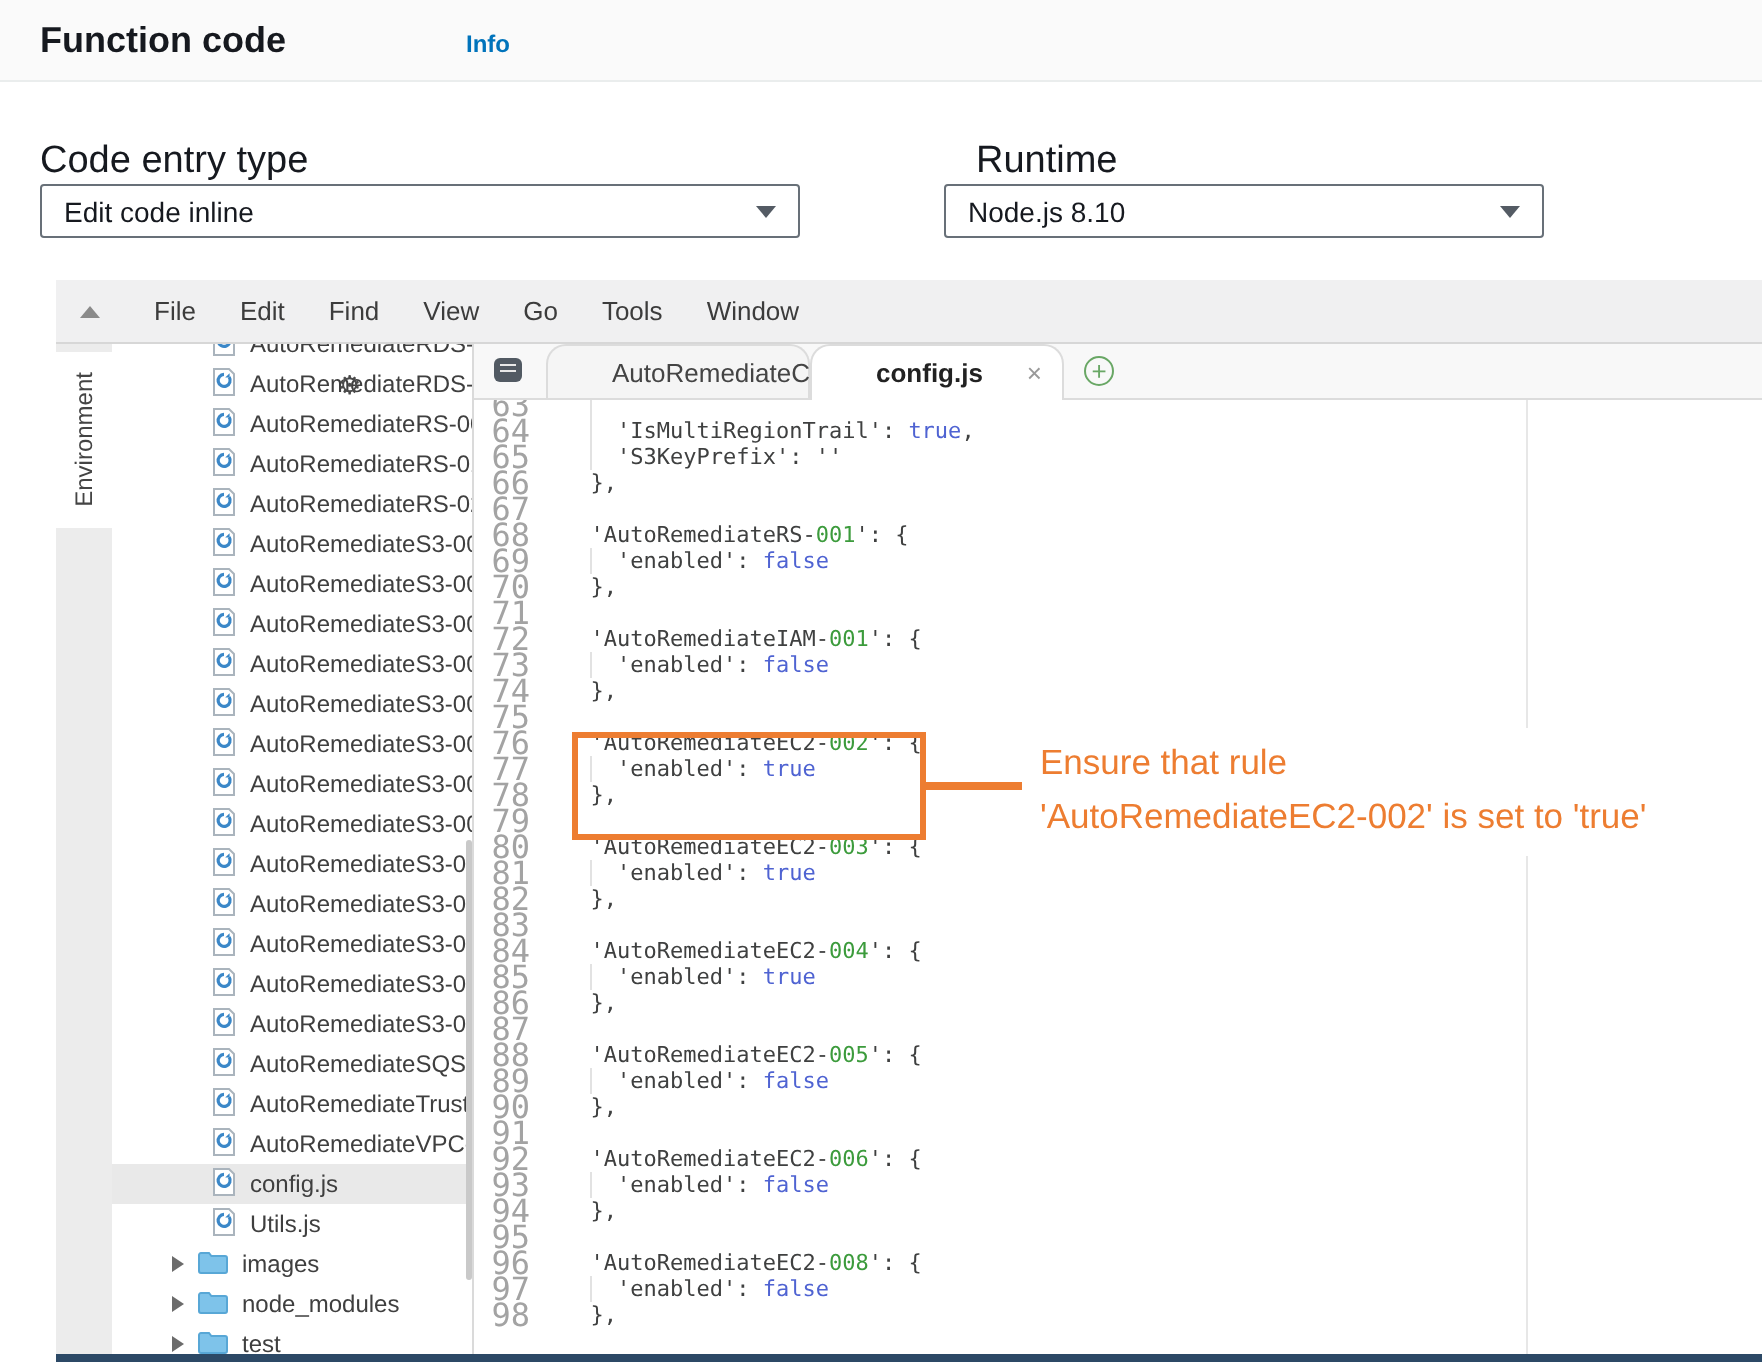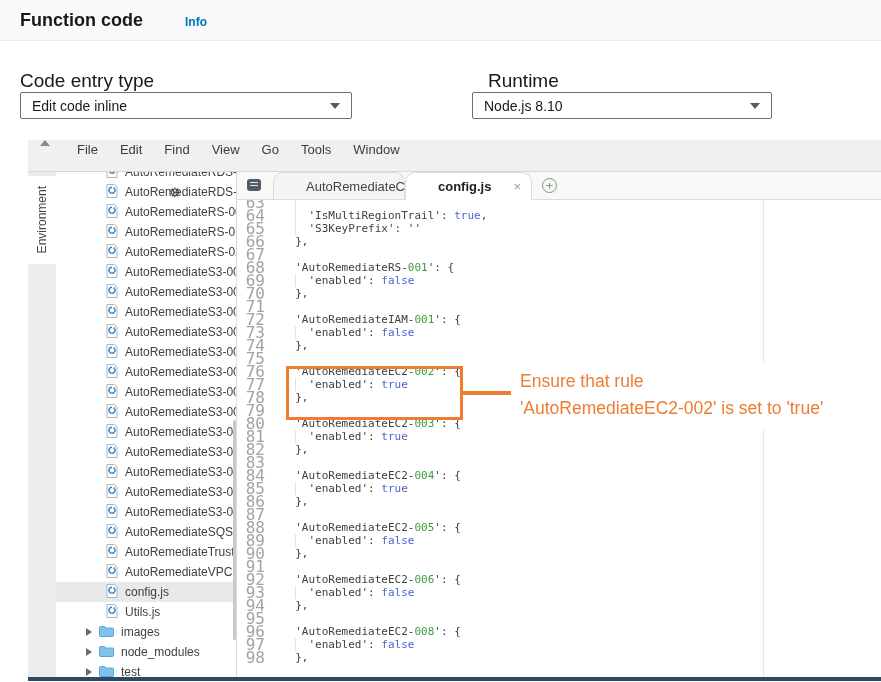--- a/index.html
+++ b/index.html
@@ -4,34 +4,34 @@
 <style>
   :root{
     --accent:#ed7d31; --link:#0073bb; --bool:#4f63d2; --num:#3c9b3c;
     --code:#3f4040; --gutter-num:#a3a3a3;
   }
   *{margin:0;padding:0;box-sizing:border-box;}
   html,body{width:881px;height:682px;}
   body{font-family:"Liberation Sans",sans-serif;background:#fff;position:relative;overflow:hidden;color:#16191f;}
 
   
-  .hdr{position:absolute;left:0;top:0;width:881px;height:41px;background:#fafafa;border-bottom:1px solid #eaeded;display:flex;align-items:center;padding-left:20px;}
+  .hdr{position:absolute;left:0;top:0;width:881px;height:41px;background:#fafafa;border-bottom:1px solid #eaeded;display:flex;align-items:center;padding-left:20px;gap:48px;}
   .hdr h1{font-size:18px;font-weight:700;color:#16191f;}
   .hdr .info{font-size:12px;font-weight:600;color:var(--link);margin-left:10px;margin-top:3px;cursor:pointer;padding-left:32px;}
 
   
   .ctl-label{position:absolute;font-size:19px;color:#16191f;}
   .lbl-entry{left:20px;top:70px;} .lbl-runtime{left:488px;top:70px;}
   .select{position:absolute;top:92px;height:27px;background:#fff;border:1px solid #687078;border-radius:2px;display:flex;align-items:center;justify-content:space-between;padding:0 11px;font-size:14px;color:#16191f;cursor:pointer;}
-  .sel-entry{left:20px;width:332px;} .sel-runtime{left:472px;width:300px;}
+  .sel-entry{left:20px;width:380px;} .sel-runtime{left:472px;width:300px;}
   .tri-down{width:0;height:0;border-left:5px solid transparent;border-right:5px solid transparent;border-top:6px solid #545b64;}
 
   
   .editor{position:absolute;left:28px;top:140px;width:853px;height:541px;background:#fff;}
-  .menubar{position:absolute;left:0;top:0;right:0;height:32px;background:#f0f0f1;border-bottom:1px solid #d7d7d7;display:flex;}
+  .menubar{position:absolute;left:0;top:0;right:0;height:32px;background:#f0f0f1;border-bottom:1px solid #d7d7d7;display:flex;align-items:center;}
   .collapse{width:0;height:0;border-left:5px solid transparent;border-right:5px solid transparent;border-bottom:6px solid #8a8a8a;margin:0 16px 0 12px;cursor:pointer;}
   .menubar .mi{font-size:13px;color:#3c3c3c;padding:6px 11px;cursor:pointer;}
 
   .leftstrip{position:absolute;left:0;top:32px;bottom:4px;width:28px;background:#ececec;}
   .env-tab{position:absolute;left:0;top:4px;width:28px;height:88px;background:#fff;display:flex;align-items:center;justify-content:center;cursor:pointer;}
   .env-tab span{writing-mode:vertical-rl;transform:rotate(180deg);font-size:12px;color:#444;}
 
   
   .tree{position:absolute;left:28px;top:32px;bottom:4px;width:181px;background:#fff;border-right:1px solid #dadada;overflow:hidden;}
   .tree-inner{margin-top:-10px;}

